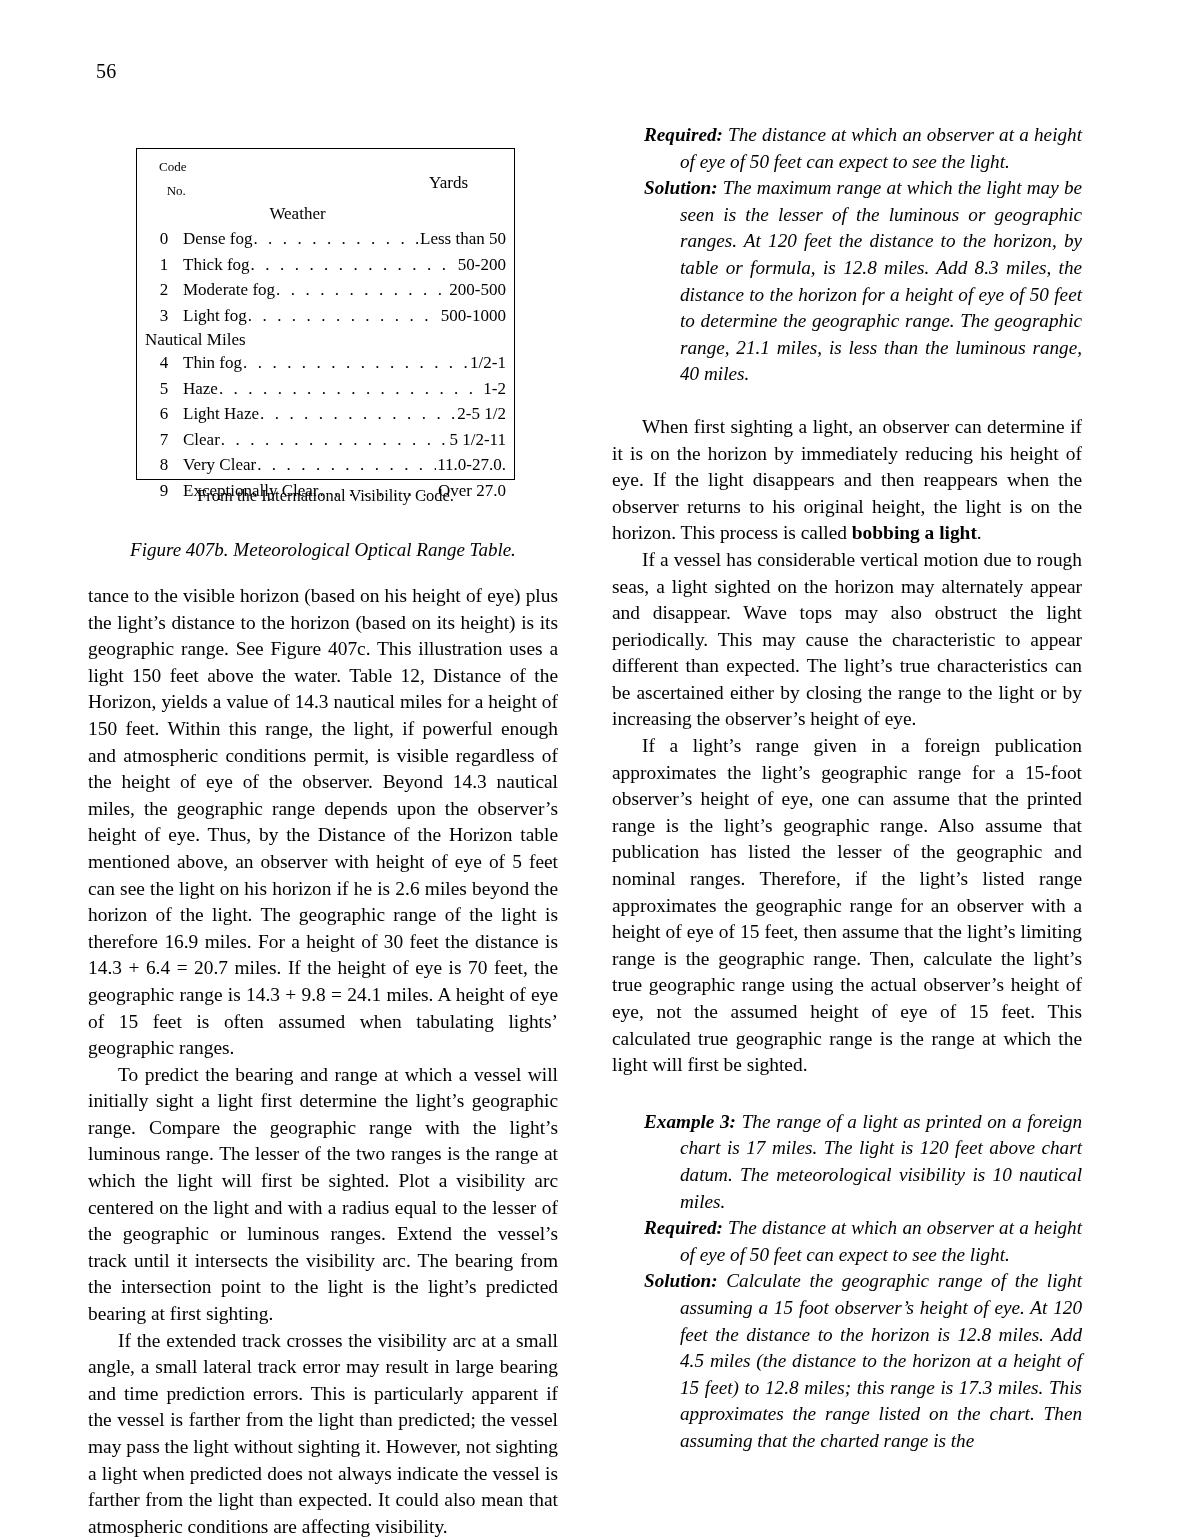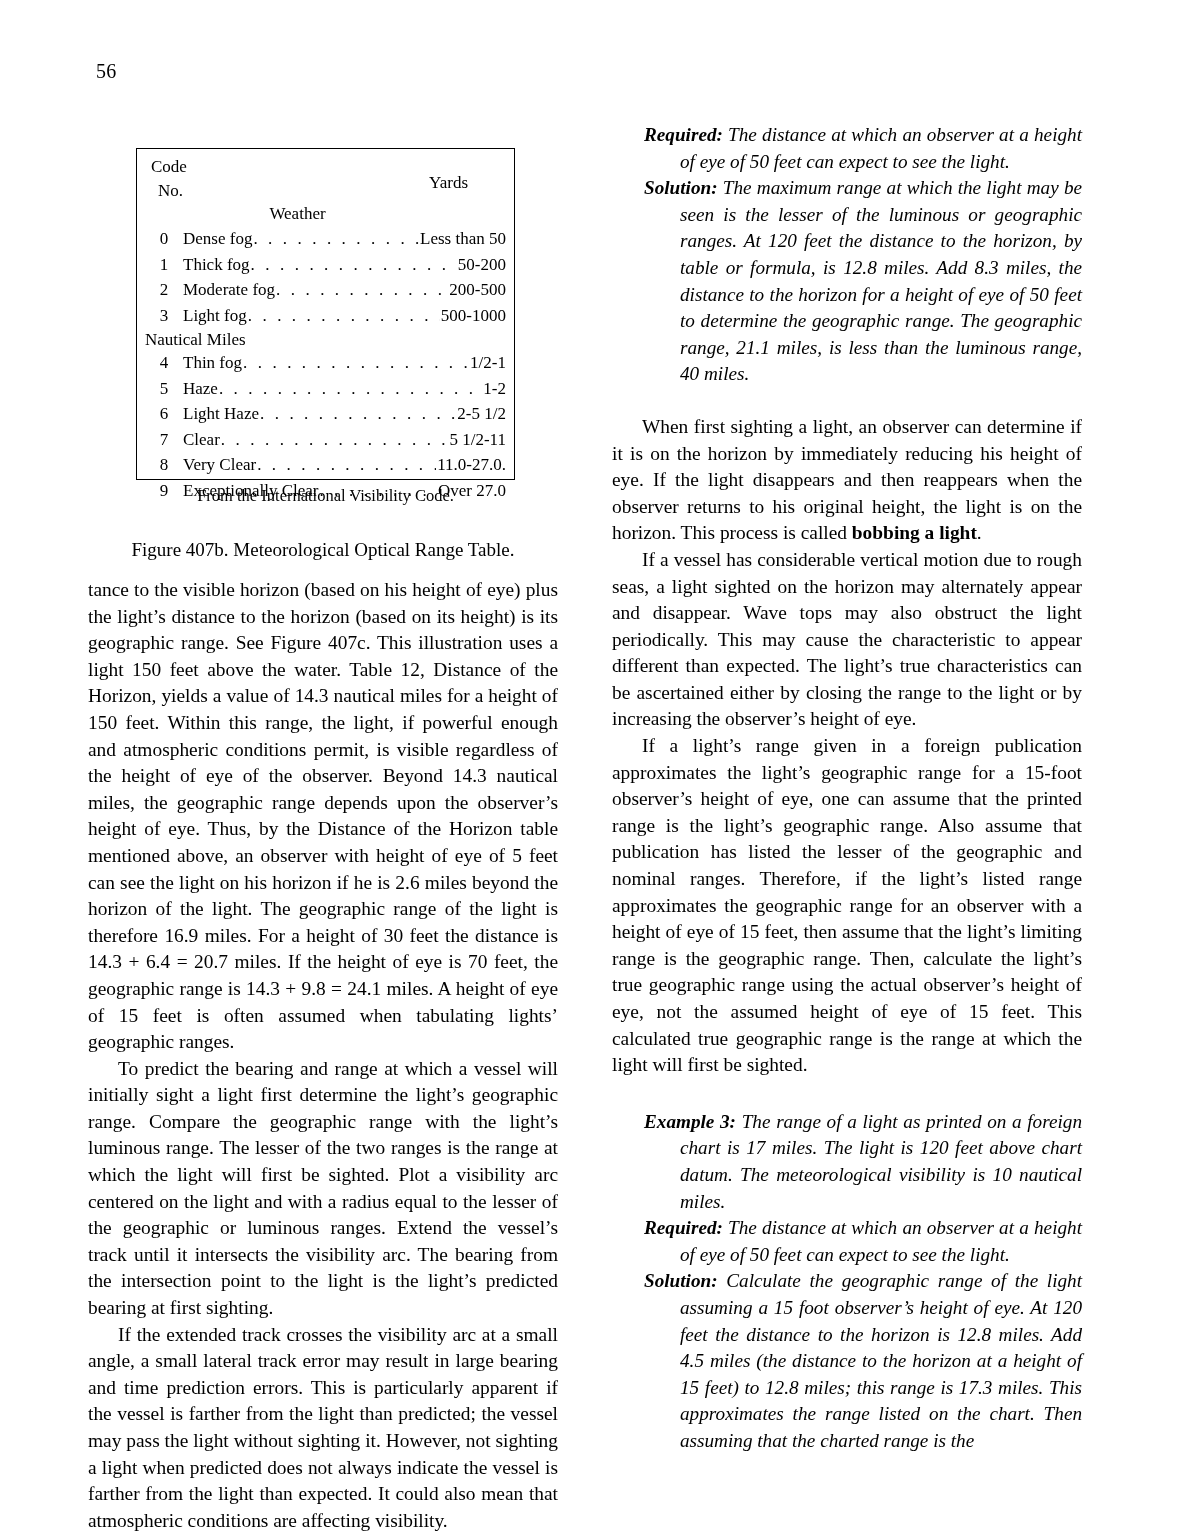--- a/index.html
+++ b/index.html
@@ -61,24 +61,25 @@
     box-sizing: border-box;
     padding: 6px 8px 8px 8px;
     height: 332px;
   }
   .vt-headrow {
     position: relative;
     height: 48px;
   }
   .vt-code {
     position: absolute;
-    left: 6px;
+    left: 14px;
     top: 0;
-    font-size: 17px;
+    font-size: 13px;
     line-height: 24px;
+    text-align: center;
   }
   .vt-code .no { display: block; padding-left: 7px; }
   .vt-yards {
     position: absolute;
     right: 38px;
     top: 18px;
     font-size: 17px;
   }
   .vt-weather {
     text-align: center;
@@ -118,23 +119,24 @@
     flex: 0 0 auto;
   }
   .vt-source {
     text-align: center;
     font-size: 16.5px;
     margin: 6px 0 0 48px;
     width: 379px;
   }
   .figure-caption {
     text-align: center;
+    font-style: italic;
     font-size: 19px;
     margin-top: 33px;
-    margin-bottom: 16px;
+    margin-bottom: 22px;
   }
 
   
   p.body {
     margin: 0;
     font-size: 19.4px;
     line-height: 26.6px;
     text-align: justify;
     text-justify: inter-word;
     hyphens: manual;

